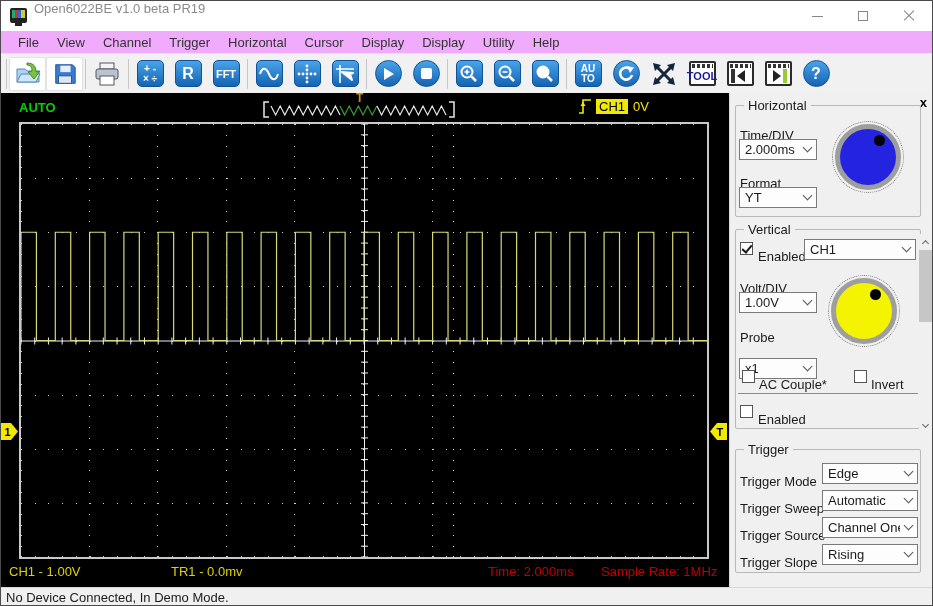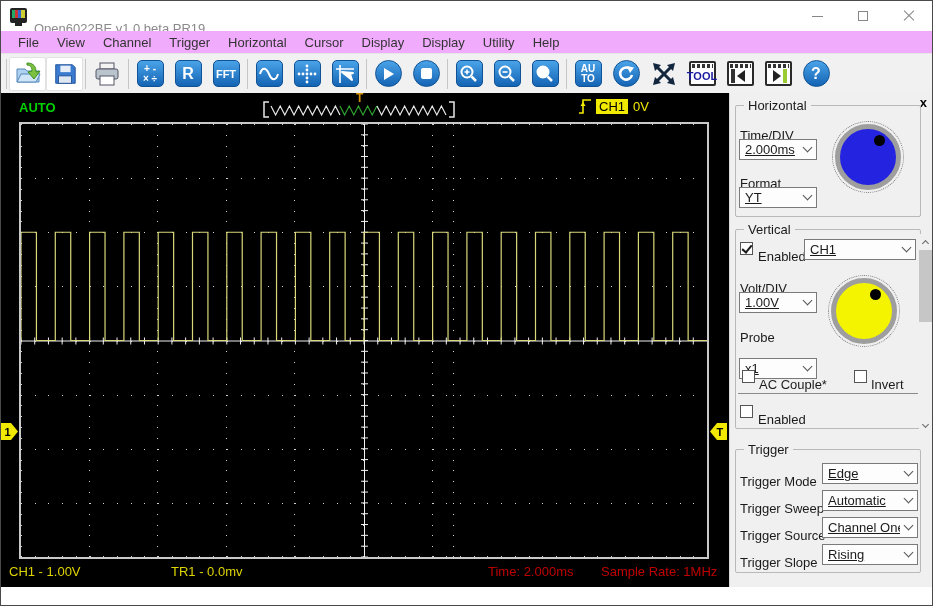--- a/index.html
+++ b/index.html
@@ -7,21 +7,21 @@
   .window { position:relative; width:933px; height:606px; background:#fff;
             border:1px solid #4a4a4a; overflow:hidden; font-size:13px; color:#333; }
 
   
   .titlebar { position:absolute; left:0; top:0; width:100%; height:30px; background:#fff; }
   .app-icon { position:absolute; left:9px; top:7px; width:17px; height:15px; background:#222;
               border-radius:2px; }
   .app-icon::after { content:""; position:absolute; left:2px; top:2px; width:13px; height:8px;
               background:linear-gradient(90deg,#2a6 0 3px,#c33 3px 6px,#36c 6px 9px,#cc3 9px 13px); }
   .app-icon::before { content:""; position:absolute; left:5px; bottom:-3px; width:7px; height:3px; background:#222; }
-  .title-text { position:absolute; left:33px; top:20px; color:#8a8a8a; font-size:13px; }
+  .title-text { position:absolute; left:33px; top:0; color:#8a8a8a; font-size:13px; }
   .win-controls { position:absolute; right:0; top:0; height:30px; display:flex; }
   .wbtn { width:46px; height:30px; display:flex; align-items:center; justify-content:center; }
   .glyph-min { width:11px; height:1px; background:#878787; }
   .glyph-max { width:10px; height:10px; border:1px solid #878787; }
   .glyph-close { position:relative; width:12px; height:12px; }
   .glyph-close::before, .glyph-close::after { content:""; position:absolute; left:-1px; top:5px;
       width:14px; height:1px; background:#878787; }
   .glyph-close::before { transform:rotate(45deg); } .glyph-close::after { transform:rotate(-45deg); }
 
   
@@ -67,21 +67,21 @@
   .panel { position:absolute; left:728px; top:92px; width:205px; height:494px; background:#f0f0f0;
            border-left:1px solid #d8d8d8; font-size:13px; color:#1a1a1a; }
   .panel-close { position:absolute; right:7px; top:2px; font-weight:bold; color:#000; }
   .group { position:absolute; left:5px; width:186px; border:1px solid #b9b9b9; border-radius:2px; }
   .group-label { position:absolute; top:-8px; left:8px; background:#f0f0f0; padding:0 4px; }
   .g-horizontal { top:12px; height:112px; }
   .g-vertical { top:136px; height:200px; }
   .g-trigger { top:356px; height:124px; }
   .flabel { position:absolute; color:#1a1a1a;margin-top:8px; }
   .select { position:absolute; height:21px; background:#fdfdfd; border:1px solid #7a7a7a;
-            display:flex; align-items:center;text-decoration:underline; }
+            display:flex; align-items:center; }
   .sel-text { flex:1; padding-left:5px; white-space:nowrap; overflow:hidden; }
   .sel-arrow { width:17px; height:100%; display:flex; align-items:center; justify-content:center; }
   .chev { width:7px; height:7px; border-right:1.5px solid #555; border-bottom:1.5px solid #555;
           transform:rotate(45deg); margin-top:-4px; }
   .cb { position:absolute; width:13px; height:13px; background:#fff; border:1px solid #555; }
   .cb.checked::after { content:""; position:absolute; left:3px; top:0; width:4px; height:8px;
           border-right:2px solid #1a1a1a; border-bottom:2px solid #1a1a1a; transform:rotate(40deg); }
   .knob { position:absolute; width:66px; height:66px; border-radius:50%; border:5px solid #9e9e9e;
           outline:1px dotted #777; outline-offset:2px; }
   .knob-blue { background:#2424e0; }
@@ -452,13 +452,16 @@
       <span class="flabel" style="left:4px; top:97px;">Trigger Slope</span>
       <div class="select" style="left:86px; top:94px; width:96px;">
         <span class="sel-text">Rising</span>
         <span class="sel-arrow">
             <i class="chev"></i>
           </span>
       </div>
     </div>
   </div>
 
+  <div class="statusbar">
+    <span>No Device Connected, In Demo Mode.</span>
+  </div>
 </div>
 
 </body></html>

